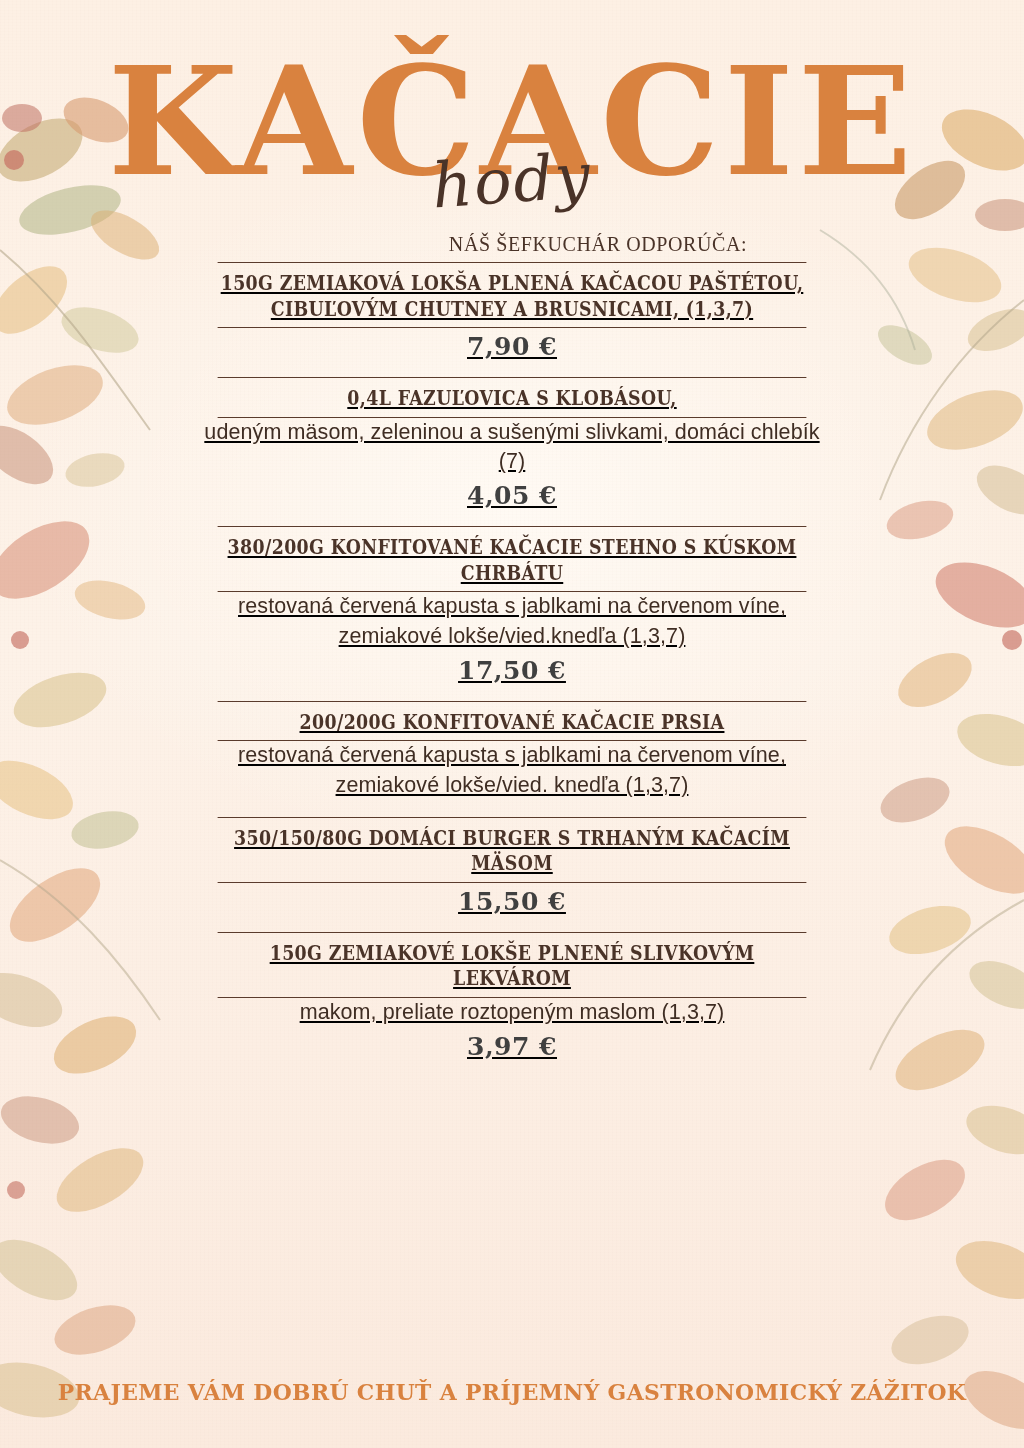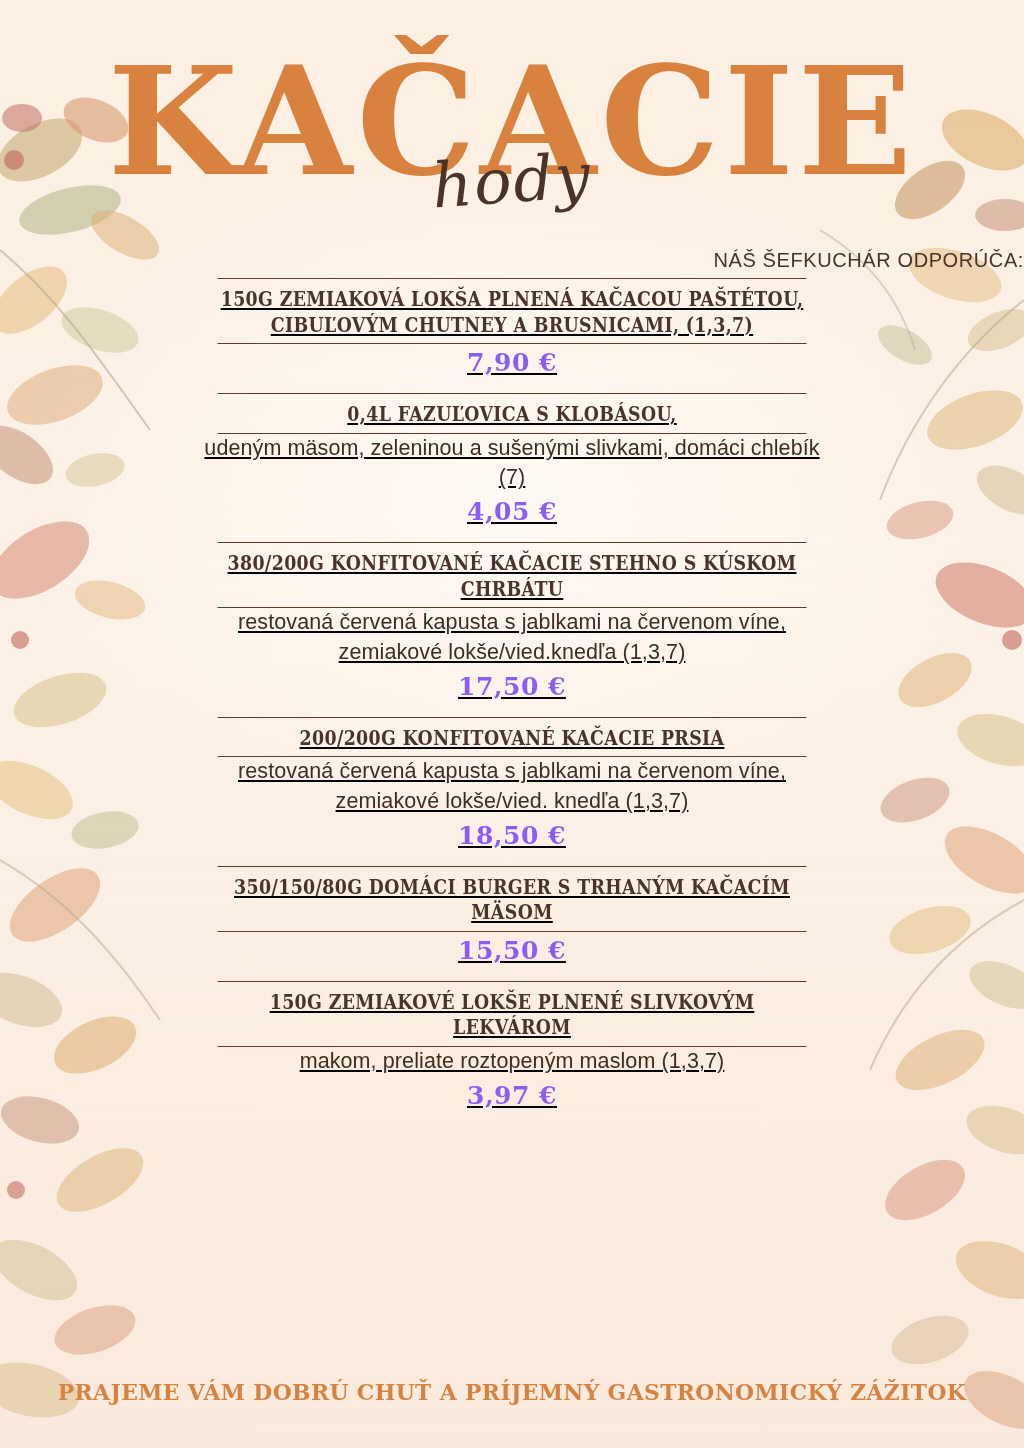--- a/index.html
+++ b/index.html
@@ -64,26 +64,27 @@
     margin-top: -54px;
     font-family: "DejaVu Serif", serif;
     font-style: italic;
     font-size: 62px;
     color: #4a3328;
     letter-spacing: 2px;
     transform: rotate(-4deg);
   }
 
   .chef-line {
-    margin: 32px 0 0 0;
+    margin: 16px 0 0 0;
     padding-left: 172px;
     font-size: 20px;
     letter-spacing: .6px;
     color: #4a3328;
-    text-align: right;
+    text-align: center;
+    font-family: Liberation Serif, serif;
   }
 
   .menu {
     width: 640px;
     margin: 6px auto 0 auto;
     text-decoration: underline;
   }
 
   .item {
     margin-bottom: 16px;
@@ -109,21 +110,21 @@
     font-size: 21.5px;
     color: #3f2d23;
     line-height: 1.38;
     letter-spacing: .1px;
   }
 
   .item-price {
     font-family: "DejaVu Serif", serif;
     font-weight: bold;
     font-size: 25px;
-    color: #8b5cf6;
+    color: #404040;
     margin-top: 4px;
     letter-spacing: .5px;
   }
 
   .footer-line {
     position: absolute;
     left: 0; right: 0;
     top: 1378px;
     text-align: center;
     font-family: "DejaVu Serif", serif;
@@ -229,21 +230,20 @@
 
     <div class="item">
       <div class="item-head">380/200G KONFITOVANÉ KAČACIE STEHNO S KÚSKOM CHRBÁTU</div>
       <div class="item-desc">restovaná červená kapusta s jablkami na červenom víne, zemiakové lokše/vied.knedľa (1,3,7)</div>
       <div class="item-price">17,50 €</div>
     </div>
 
     <div class="item">
       <div class="item-head">200/200G KONFITOVANÉ KAČACIE PRSIA</div>
       <div class="item-desc">restovaná červená kapusta s jablkami na červenom víne, zemiakové lokše/vied. knedľa (1,3,7)</div>
-      <div class="item-price">18,50 €</div>
     </div>
 
     <div class="item">
       <div class="item-head">350/150/80G DOMÁCI BURGER S TRHANÝM KAČACÍM MÄSOM</div>
       <div class="item-price">15,50 €</div>
     </div>
 
     <div class="item">
       <div class="item-head">150G ZEMIAKOVÉ LOKŠE PLNENÉ SLIVKOVÝM LEKVÁROM</div>
       <div class="item-desc">makom, preliate roztopeným maslom (1,3,7)</div>

